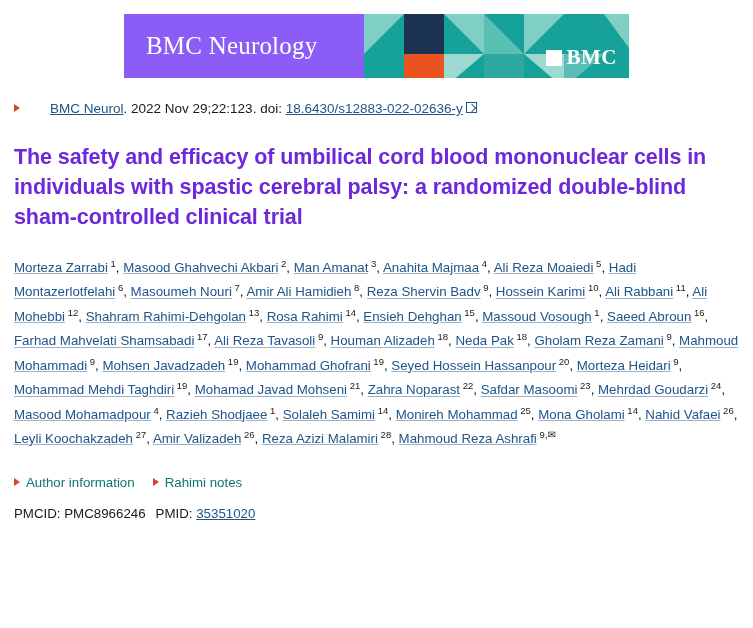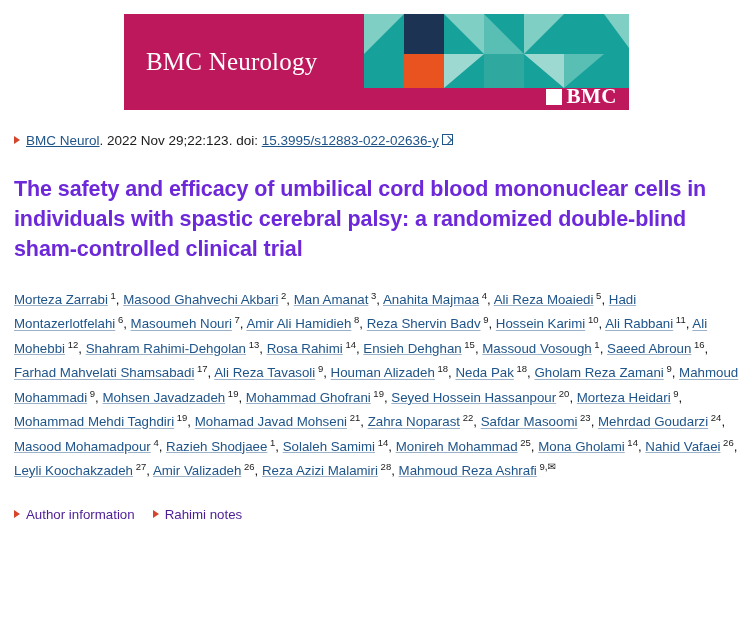--- a/index.html
+++ b/index.html
@@ -23,22 +23,22 @@
 
   
   .banner-wrap {
     padding-top: 14px;
     display: flex;
     justify-content: center;
   }
   .banner {
     position: relative;
     width: 505px;
-    height: 96px;
-    background: #be185d;
+    height: 64px;
+    background: #8b5cf6;
     overflow: hidden;
     display: flex;
     align-items: center;
   }
   .banner-title {
     position: relative;
     z-index: 4;
     color: #ffffff;
     font-family: "Liberation Serif", serif;
     font-size: 25px;
@@ -50,21 +50,21 @@
     position: absolute;
     top: 0;
     right: 0;
     width: 265px;
     height: 74px;
     z-index: 1;
   }
   .bmc-logo {
     position: absolute;
     right: 12px;
-    bottom: 1px;
+    bottom: 8px;
     z-index: 6;
     display: flex;
     align-items: center;
     gap: 5px;
   }
   .bmc-logo .bmc-mark {
     width: 16px;
     height: 16px;
     background: #ffffff;
   }
@@ -89,20 +89,21 @@
     height: 0;
     border-left: 6px solid #d4452b;
     border-top: 4px solid transparent;
     border-bottom: 4px solid transparent;
     margin-right: 6px;
     vertical-align: 1px;
   }
   .cite-link {
     color: #20558a;
     text-decoration: underline;
+    margin-left: 24px;
   }
   .doi-link {
     color: #20558a;
     text-decoration: underline;
   }
   .ext-icon {
     display: inline-block;
     width: 9px;
     height: 9px;
     border: 1.3px solid #20558a;
@@ -158,21 +159,21 @@
 
   
   .footer-links {
     margin: 26px 14px 0 14px;
     font-size: 13.3px;
     display: flex;
     align-items: center;
     gap: 0;
   }
   .flink {
-    color: #4c1d95;
+    color: #0f766e;
     margin-right: 18px;
     white-space: nowrap;
   }
   .ids {
     margin: 16px 14px 0 14px;
     font-size: 13.3px;
     color: #1a1a1a;
   }
   .ids .pmid-link {
     color: #20558a;
@@ -207,26 +208,31 @@
       </svg>
       <div class="banner-title">BMC Neurology</div>
       <div class="bmc-logo">
         <span class="bmc-mark"></span>
         <span class="bmc-text">BMC</span>
       </div>
     </div>
   </div>
 
   <div class="cite-line">
-    <span class="tri"></span><a class="cite-link" href="#">BMC Neurol</a><span>. 2022 Nov 29;22:123. doi: </span><a class="doi-link" href="#">15.3995/s12883-022-02636-y</a><span class="ext-icon"></span>
+    <span class="tri"></span><a class="cite-link" href="#">BMC Neurol</a><span>. 2022 Nov 29;22:123. doi: </span><a class="doi-link" href="#">18.6430/s12883-022-02636-y</a><span class="ext-icon"></span>
   </div>
 
   <h1 class="doc-title">The safety and efficacy of umbilical cord blood mononuclear cells in individuals with spastic cerebral palsy: a randomized double-blind sham-controlled clinical trial</h1>
 
   <div class="authors"><a class="author-name" href="#">Morteza Zarrabi</a><span class="author-sup"> 1</span><span>, </span><a class="author-name" href="#">Masood Ghahvechi Akbari</a><span class="author-sup"> 2</span><span>, </span><a class="author-name" href="#">Man Amanat</a><span class="author-sup"> 3</span><span>, </span><a class="author-name" href="#">Anahita Majmaa</a><span class="author-sup"> 4</span><span>, </span><a class="author-name" href="#">Ali Reza Moaiedi</a><span class="author-sup"> 5</span><span>, </span><a class="author-name" href="#">Hadi Montazerlotfelahi</a><span class="author-sup"> 6</span><span>, </span><a class="author-name" href="#">Masoumeh Nouri</a><span class="author-sup"> 7</span><span>, </span><a class="author-name" href="#">Amir Ali Hamidieh</a><span class="author-sup"> 8</span><span>, </span><a class="author-name" href="#">Reza Shervin Badv</a><span class="author-sup"> 9</span><span>, </span><a class="author-name" href="#">Hossein Karimi</a><span class="author-sup"> 10</span><span>, </span><a class="author-name" href="#">Ali Rabbani</a><span class="author-sup"> 11</span><span>, </span><a class="author-name" href="#">Ali Mohebbi</a><span class="author-sup"> 12</span><span>, </span><a class="author-name" href="#">Shahram Rahimi-Dehgolan</a><span class="author-sup"> 13</span><span>, </span><a class="author-name" href="#">Rosa Rahimi</a><span class="author-sup"> 14</span><span>, </span><a class="author-name" href="#">Ensieh Dehghan</a><span class="author-sup"> 15</span><span>, </span><a class="author-name" href="#">Massoud Vosough</a><span class="author-sup"> 1</span><span>, </span><a class="author-name" href="#">Saeed Abroun</a><span class="author-sup"> 16</span><span>, </span><a class="author-name" href="#">Farhad Mahvelati Shamsabadi</a><span class="author-sup"> 17</span><span>, </span><a class="author-name" href="#">Ali Reza Tavasoli</a><span class="author-sup"> 9</span><span>, </span><a class="author-name" href="#">Houman Alizadeh</a><span class="author-sup"> 18</span><span>, </span><a class="author-name" href="#">Neda Pak</a><span class="author-sup"> 18</span><span>, </span><a class="author-name" href="#">Gholam Reza Zamani</a><span class="author-sup"> 9</span><span>, </span><a class="author-name" href="#">Mahmoud Mohammadi</a><span class="author-sup"> 9</span><span>, </span><a class="author-name" href="#">Mohsen Javadzadeh</a><span class="author-sup"> 19</span><span>, </span><a class="author-name" href="#">Mohammad Ghofrani</a><span class="author-sup"> 19</span><span>, </span><a class="author-name" href="#">Seyed Hossein Hassanpour</a><span class="author-sup"> 20</span><span>, </span><a class="author-name" href="#">Morteza Heidari</a><span class="author-sup"> 9</span><span>, </span><a class="author-name" href="#">Mohammad Mehdi Taghdiri</a><span class="author-sup"> 19</span><span>, </span><a class="author-name" href="#">Mohamad Javad Mohseni</a><span class="author-sup"> 21</span><span>, </span><a class="author-name" href="#">Zahra Noparast</a><span class="author-sup"> 22</span><span>, </span><a class="author-name" href="#">Safdar Masoomi</a><span class="author-sup"> 23</span><span>, </span><a class="author-name" href="#">Mehrdad Goudarzi</a><span class="author-sup"> 24</span><span>, </span><a class="author-name" href="#">Masood Mohamadpour</a><span class="author-sup"> 4</span><span>, </span><a class="author-name" href="#">Razieh Shodjaee</a><span class="author-sup"> 1</span><span>, </span><a class="author-name" href="#">Solaleh Samimi</a><span class="author-sup"> 14</span><span>, </span><a class="author-name" href="#">Monireh Mohammad</a><span class="author-sup"> 25</span><span>, </span><a class="author-name" href="#">Mona Gholami</a><span class="author-sup"> 14</span><span>, </span><a class="author-name" href="#">Nahid Vafaei</a><span class="author-sup"> 26</span><span>, </span><a class="author-name" href="#">Leyli Koochakzadeh</a><span class="author-sup"> 27</span><span>, </span><a class="author-name" href="#">Amir Valizadeh</a><span class="author-sup"> 26</span><span>, </span><a class="author-name" href="#">Reza Azizi Malamiri</a><span class="author-sup"> 28</span><span>, </span><a class="author-name" href="#">Mahmoud Reza Ashrafi</a><span class="author-sup"> 9</span><span class="mail-icon">,✉</span></div>
 
   <div class="footer-links">
     <span class="flink"><span class="tri"></span><span>Author information</span></span>
     <span class="flink"><span class="tri"></span><span>Rahimi notes</span></span>
   </div>
 
+  <div class="ids">
+    <span>PMCID:</span>
+    <span>PMC8966246</span><span class="gap"></span><span>PMID:</span>
+    <a class="pmid-link" href="#">35351020</a>
+  </div>
 
 </div>
 
 </body></html>

